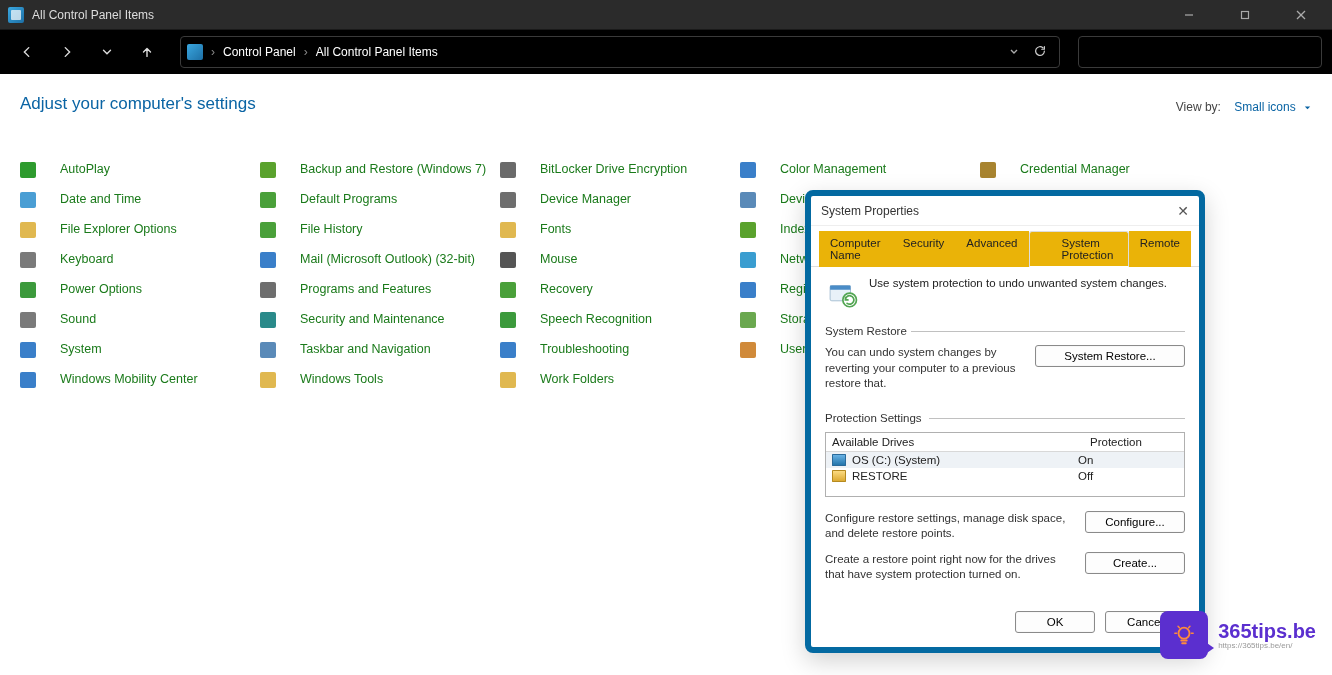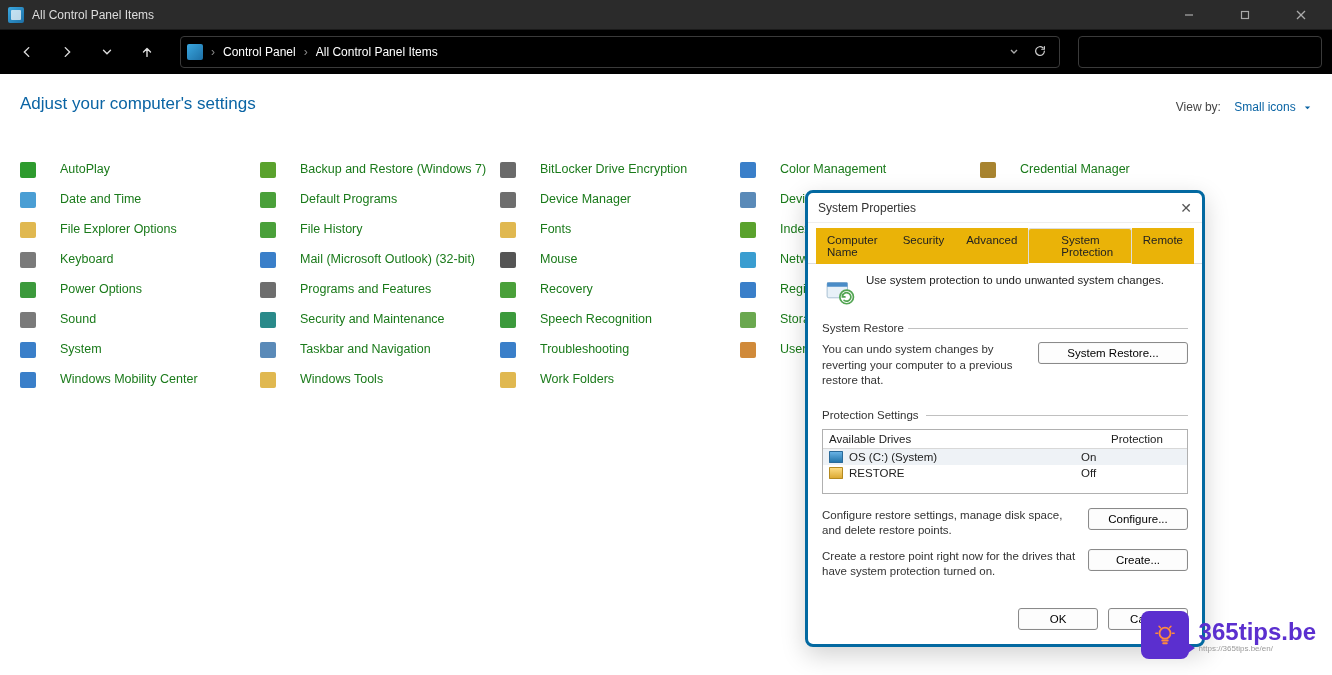--- a/index.html
+++ b/index.html
@@ -32,21 +32,21 @@
   .page-title { color:#0a64a4; font-size:17px; font-weight:400; margin-bottom: 6px; }
   .viewby { color:#444; font-size:12px; }
   .viewby .link { color:#0a64a4; margin-left:10px; }
   .viewby .link svg { width:9px; height:9px; margin-left:4px; vertical-align:middle; }
 
   .items { margin-top: 42px; display:grid; grid-template-columns: repeat(5, 240px); column-gap: 0; row-gap: 10px; }
   .item { display:flex; align-items:flex-start; gap:24px; height:20px; cursor:pointer; }
   .item .txt { color:#1a7a1a; font-size:12.5px; }
 
   
-  .dialog { position:absolute; left:805px; top:190px; width:400px; background:#fff; border:3px solid #0369a1; border-radius:8px; box-shadow: 0 8px 24px rgba(0,0,0,.18); font-size:11.5px; color:#222; z-index:50; }
+  .dialog { position:absolute; left:805px; top:190px; width:400px; background:#fff; border:6px solid #0369a1; border-radius:8px; box-shadow: 0 8px 24px rgba(0,0,0,.18); font-size:11.5px; color:#222; z-index:50; }
   .dlg-title { height:30px; display:flex; align-items:center; padding:0 10px; font-size:12px; color:#333; border-bottom:1px solid #eee; }
   .dlg-close { margin-left:auto; color:#555; font-size:14px; cursor:pointer; }
   .tabs { display:flex; padding: 4px 8px 0 8px; gap:0; border-bottom: 1px solid #ddd; }
   .tab { padding: 5px 10px; font-size:11.5px; color:#222; border:1px solid transparent; position:relative; top:1px; background:#eab308; }
   .tab.active { border:1px solid #ddd; border-bottom:1px solid #fff; border-radius:3px 3px 0 0;padding-left:32px; }
 
   .tabcontent { padding: 10px 14px 12px 14px; }
   .intro { display:flex; align-items:flex-start; gap:10px; margin-bottom:14px; }
   .intro .bigicon { width:34px; height:34px; }
 
@@ -56,37 +56,37 @@
   .g-ps .group-title::after { left:104px; }
 
   .row { display:flex; align-items:flex-start; gap:12px; margin:6px 0; }
   .row .txtblk { flex:1; font-size:11.5px; line-height:1.35; color:#333; }
   .winbtn { min-width:100px; height:22px; border:1px solid #8a8a8a; border-radius:3px; background:#fdfdfd; font-size:11.5px; padding:0 12px; cursor:pointer; box-shadow: 0 0 0 1px rgba(0,0,0,.02) inset; }
 
   .drives-table { border:1px solid #b0b0b0; width:100%; margin-top:4px; }
   .drives-table .hdr { display:flex; background:#fff; border-bottom:1px solid #d8d8d8; }
   .drives-table .hdr > div { padding:3px 6px; font-size:11.5px; }
   .drives-table .hdr .c1 { flex:1; }
-  .drives-table .hdr .c2 { width:100px;text-align:center; }
+  .drives-table .hdr .c2 { width:100px; }
   .drives-table .rowd { display:flex; align-items:center; padding:2px 6px; }
   .drives-table .rowd:first-of-type { background:#eef2f6; }
   .drives-table .rowd .c1 { flex:1; display:flex; align-items:center; gap:6px; }
   .drives-table .rowd .c2 { width:100px; }
   .drv-icon { width:14px; height:12px; display:inline-block; }
   .drv-os { background:linear-gradient(#6fb8ea,#1d6fa5); border-radius:1px; box-shadow: inset 0 0 0 1px #2a6a9a; }
   .drv-restore { background:linear-gradient(#ffe08a,#d9a52b); border-radius:1px; box-shadow: inset 0 0 0 1px #b58a20; }
 
   .dlg-footer { display:flex; justify-content:flex-end; gap:10px; padding: 10px 14px 14px; }
 
   
   .logo { position:absolute; right:16px; bottom:16px; display:flex; align-items:center; gap:10px; z-index:100; }
   .logo .bubble { width:48px; height:48px; background:#5b2fcf; border-radius:8px; position:relative; display:flex; align-items:center; justify-content:center; }
   .logo .bubble::after { content:""; position:absolute; right:-6px; bottom:4px; width:0; height:0; border-left:10px solid #5b2fcf; border-top:7px solid transparent; border-bottom:7px solid transparent; }
   .logo .bubble svg { width:22px; height:22px; }
-  .logo-text { font-weight:700; font-size:24px; color:#5b2fcf; }
+  .logo-text { font-weight:700; font-size:20px; color:#5b2fcf; }
   .logo .sub { font-size:8px; color:#999; display:block; font-weight:400; margin-top:-2px; }
 
   
   .cp-ic { width:16px; height:16px; border-radius:2px; display:inline-block; }
 </style>
 </head>
 <body>
 
 <div class="titlebar">
   <span class="app-icon"></span>

